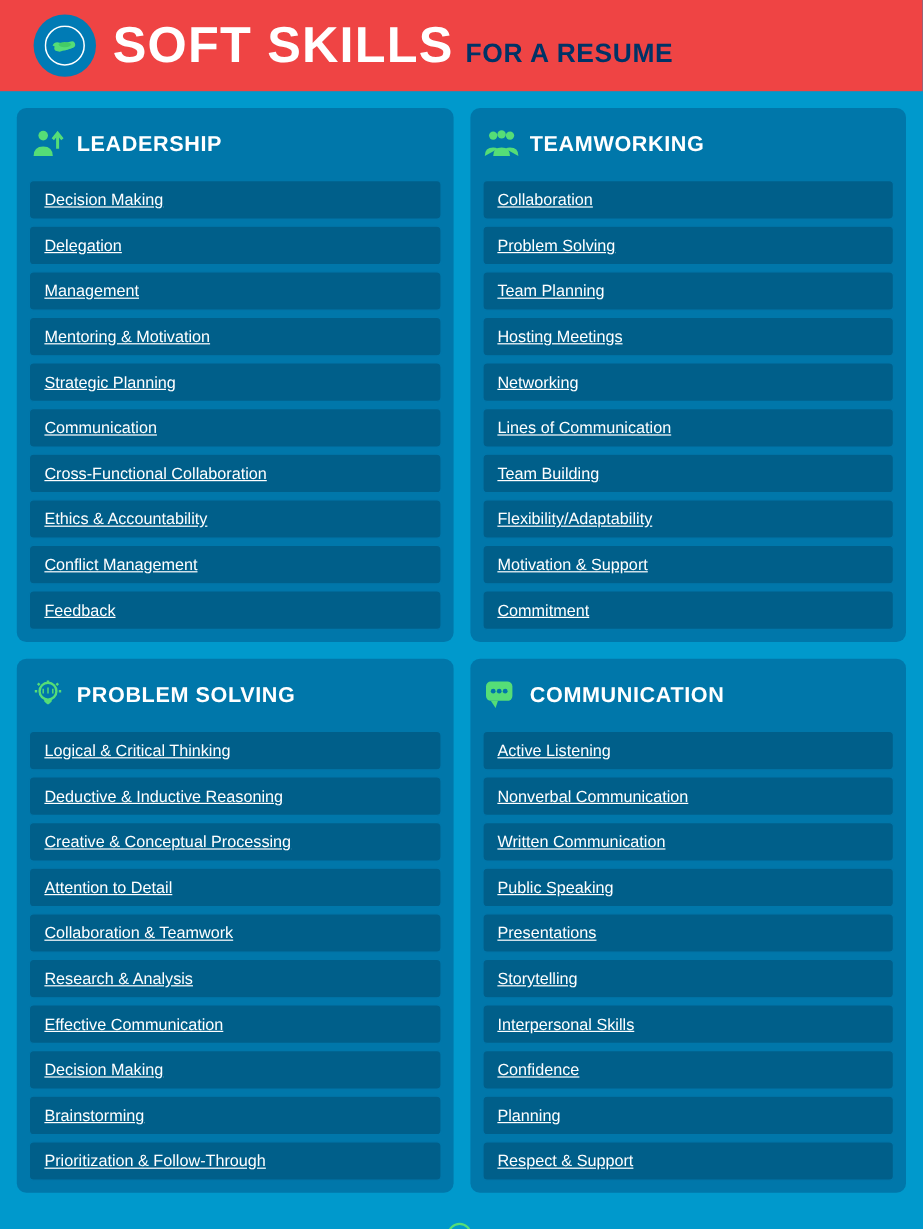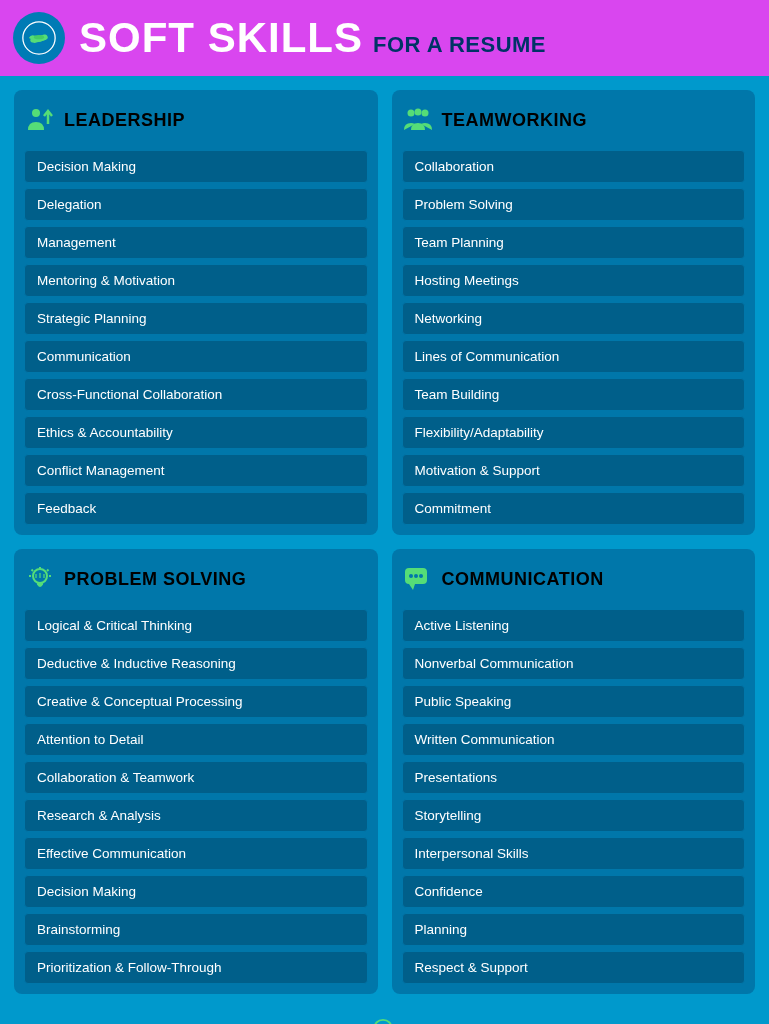--- a/index.html
+++ b/index.html
@@ -6,24 +6,24 @@
     body {
       width: 769px;
       min-height: 1024px;
       background-color: #0099cc;
       font-family: Arial, sans-serif;
       overflow-x: hidden;
     }
 
     
     .header {
-      background-color: #d946ef;
-      display: flex;
-      align-items: center;
-      padding: 12px 13px;
+      background-color: #ef4444;
+      display: flex;
+      align-items: center;
+      padding: 12px 28px;
       gap: 14px;
     }
     .header-icon {
       width: 52px;
       height: 52px;
       background-color: #007bb5;
       border-radius: 50%;
       display: flex;
       align-items: center;
       justify-content: center;
@@ -79,39 +79,40 @@
       height: 32px;
       display: flex;
       align-items: center;
       justify-content: center;
       color: #55dd77;
       flex-shrink: 0;
     }
     .section-title {
       font-size: 18px;
       font-weight: 800;
-      color: #000000;
+      color: #ffffff;
       text-transform: uppercase;
       letter-spacing: 0.5px;
     }
 
     
     .skill-list {
       display: flex;
       flex-direction: column;
       gap: 5px;
     }
     .skill-item {
       background-color: #005f8a;
       border-radius: 4px;
       padding: 8px 12px;
       color: #ffffff;
       font-size: 13.5px;
       font-weight: 500;
       border: 1px solid #0077aa;
+      text-decoration: underline;
     }
 
     
     .footer {
       text-align: center;
       padding: 14px 0 16px 0;
       display: flex;
       align-items: center;
       justify-content: center;
       gap: 8px;
@@ -267,22 +268,22 @@
           <circle cx="8" cy="11" r="2" fill="#0077aa"></circle>
           <circle cx="13" cy="11" r="2" fill="#0077aa"></circle>
           <circle cx="18" cy="11" r="2" fill="#0077aa"></circle>
         </svg>
       </div>
       <span class="section-title">COMMUNICATION</span>
     </div>
     <div class="skill-list" id="skill-list-3">
         <div class="skill-item">Active Listening</div>
         <div class="skill-item">Nonverbal Communication</div>
+        <div class="skill-item">Written Communication</div>
         <div class="skill-item">Public Speaking</div>
-        <div class="skill-item">Written Communication</div>
         <div class="skill-item">Presentations</div>
         <div class="skill-item">Storytelling</div>
         <div class="skill-item">Interpersonal Skills</div>
         <div class="skill-item">Confidence</div>
         <div class="skill-item">Planning</div>
         <div class="skill-item">Respect &amp; Support</div>
       </div>
   </div>
 </div>
 

